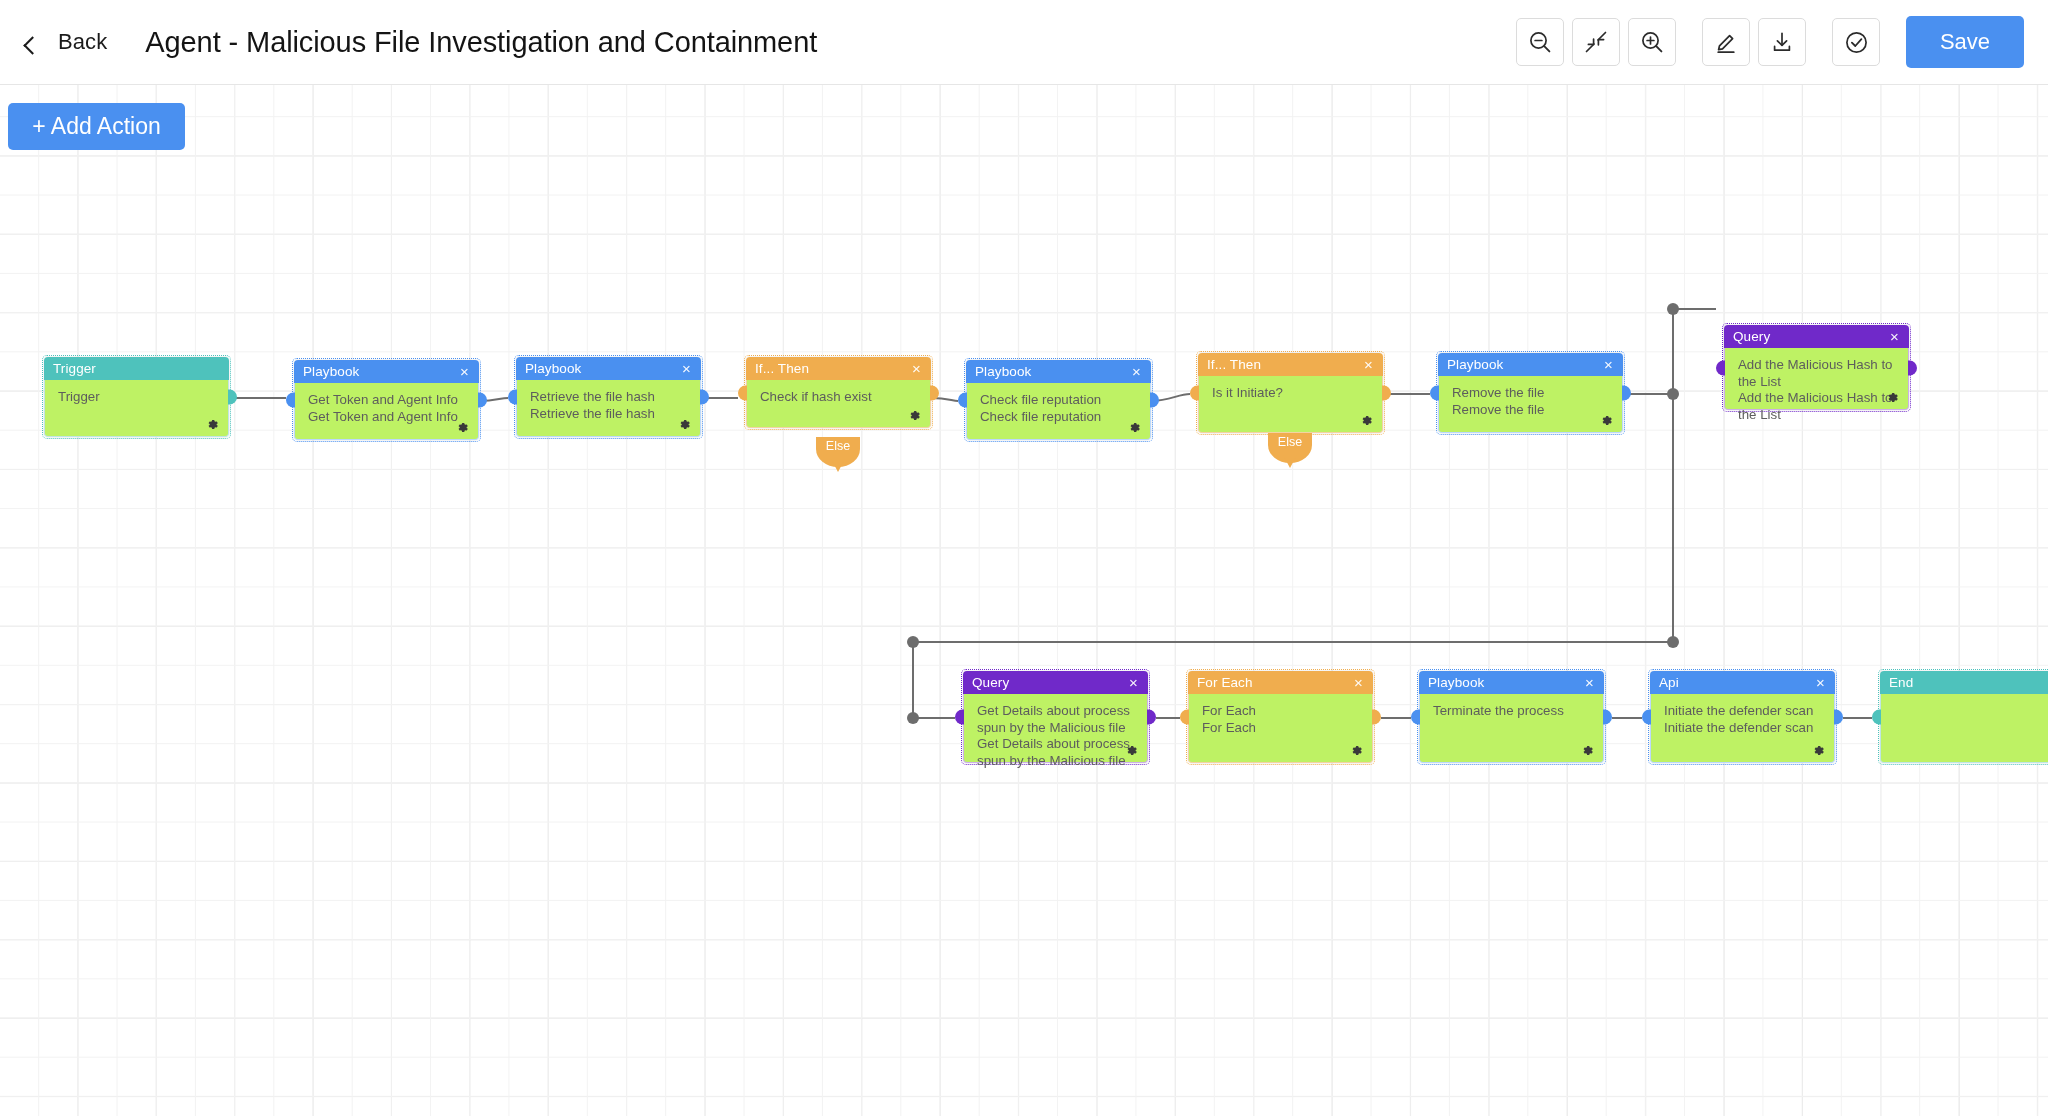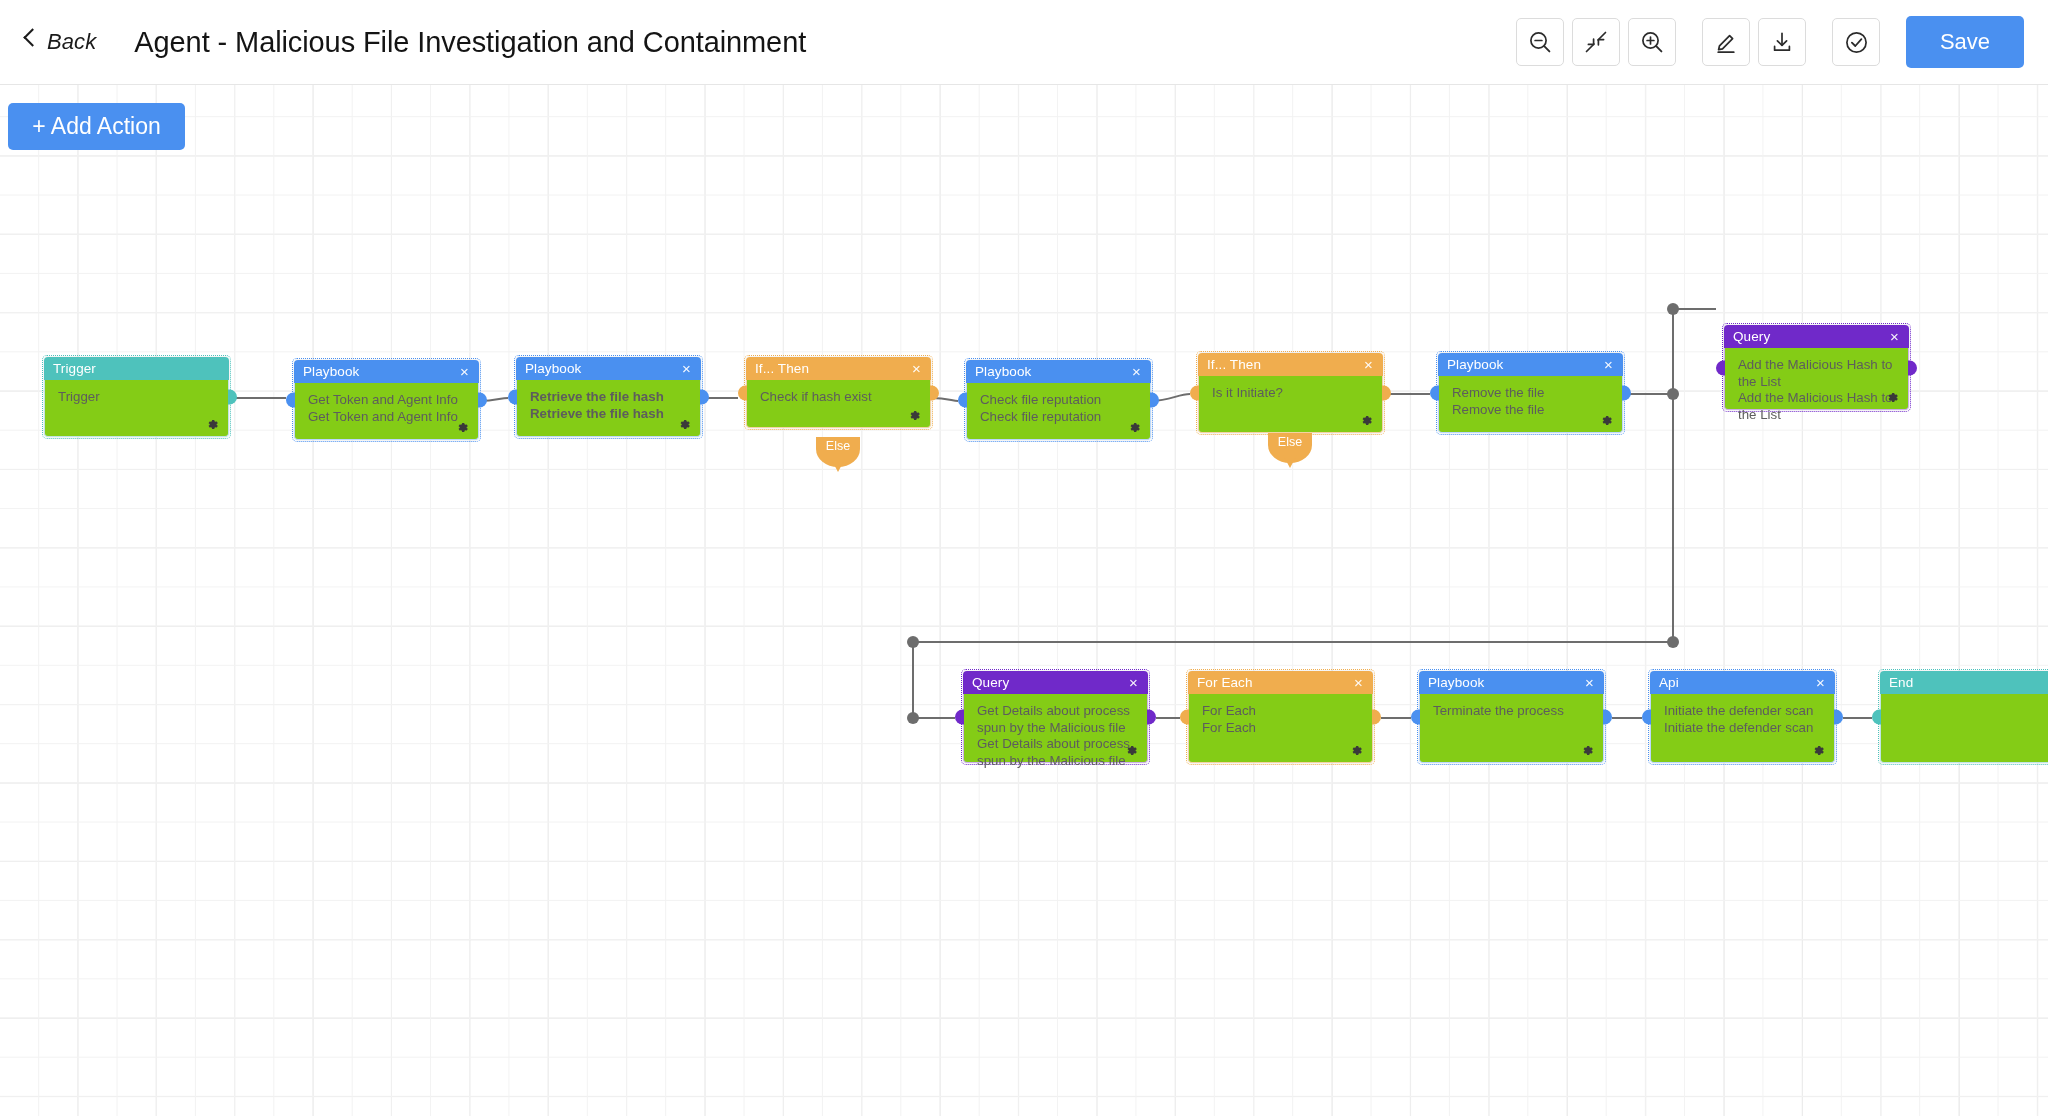--- a/index.html
+++ b/index.html
@@ -19,26 +19,25 @@
     width: 2048px; height: 85px;
     background: #ffffff;
     border-bottom: 1px solid #e6e6e6;
     z-index: 50;
     display: flex;
     align-items: center;
   }
 
   #back-button {
     display: flex;
-    align-items: flex-start;
-    gap: 9px;
+    align-items: flex-end;
+    gap: 20px;
     margin-left: 20px;
     cursor: pointer;
     user-select: none;
-    font-style: italic;
   }
   #back-button .chev {
     width: 18px; height: 18px;
     position: relative;
     flex: none;
   }
   #back-button .chev::before {
     content: "";
     position: absolute;
     left: 6px; top: 2px;
@@ -181,21 +180,21 @@
     flex: none;
   }
   .node .body {
     position: relative;
     padding: 9px 10px 4px 13px;
     min-height: 48px;
     border-left: 1px solid rgba(0,0,0,0.06);
     border-right: 1px solid rgba(0,0,0,0.06);
     border-bottom: 1px solid rgba(0,0,0,0.06);
     border-radius: 0 0 4px 4px;
-    background: #84cc16;
+    background: #bef264;
   }
   .node .line {
     font-size: 13.3px;
     color: #5d5d5d;
     line-height: 16.6px;
     white-space: normal;
   }
   .node .gear {
     position: absolute;
     right: 9px; bottom: 6px;
@@ -402,21 +401,21 @@
             </svg></div>
         </div>
         <span class="port left"></span>
         <span class="port right"></span>
       </div>
       <div class="node blue" style="left: 516px; top: 272px;">
         <div class="hdr">
           <span class="ttl">Playbook</span>
           <span class="close-x">×</span>
         </div>
-        <div class="body" style="height: 57px; font-weight: bold;">
+        <div class="body" style="height: 57px;">
           <div class="line">Retrieve the file hash</div>
           <div class="line">Retrieve the file hash</div>
           <div class="gear"><svg viewBox="0 0 16 16" width="13" height="13">
               <path fill="#3a3a3a" d="M8 5.1A2.9 2.9 0 1 0 8 10.9 2.9 2.9 0 0 0 8 5.1zm0 4.3A1.4 1.4 0 1 1 8 6.6a1.4 1.4 0 0 1 0 2.8z"></path>
               <path fill="#3a3a3a" d="M14.2 9.3l-1.1-.6a5.3 5.3 0 0 0 0-1.4l1.1-.6a.5.5 0 0 0 .2-.6l-.9-1.6a.5.5 0 0 0-.6-.2l-1.2.4a5.2 5.2 0 0 0-1.2-.7l-.2-1.2a.5.5 0 0 0-.5-.4H7.9a.5.5 0 0 0-.5.4l-.2 1.2c-.4.2-.8.4-1.2.7l-1.2-.4a.5.5 0 0 0-.6.2l-.9 1.6a.5.5 0 0 0 .2.6l1.1.6a5.3 5.3 0 0 0 0 1.4l-1.1.6a.5.5 0 0 0-.2.6l.9 1.6a.5.5 0 0 0 .6.2l1.2-.4c.4.3.8.5 1.2.7l.2 1.2a.5.5 0 0 0 .5.4h1.9a.5.5 0 0 0 .5-.4l.2-1.2c.4-.2.8-.4 1.2-.7l1.2.4a.5.5 0 0 0 .6-.2l.9-1.6a.5.5 0 0 0-.2-.6z"></path>
             </svg></div>
         </div>
         <span class="port left"></span>
         <span class="port right"></span>
       </div>

